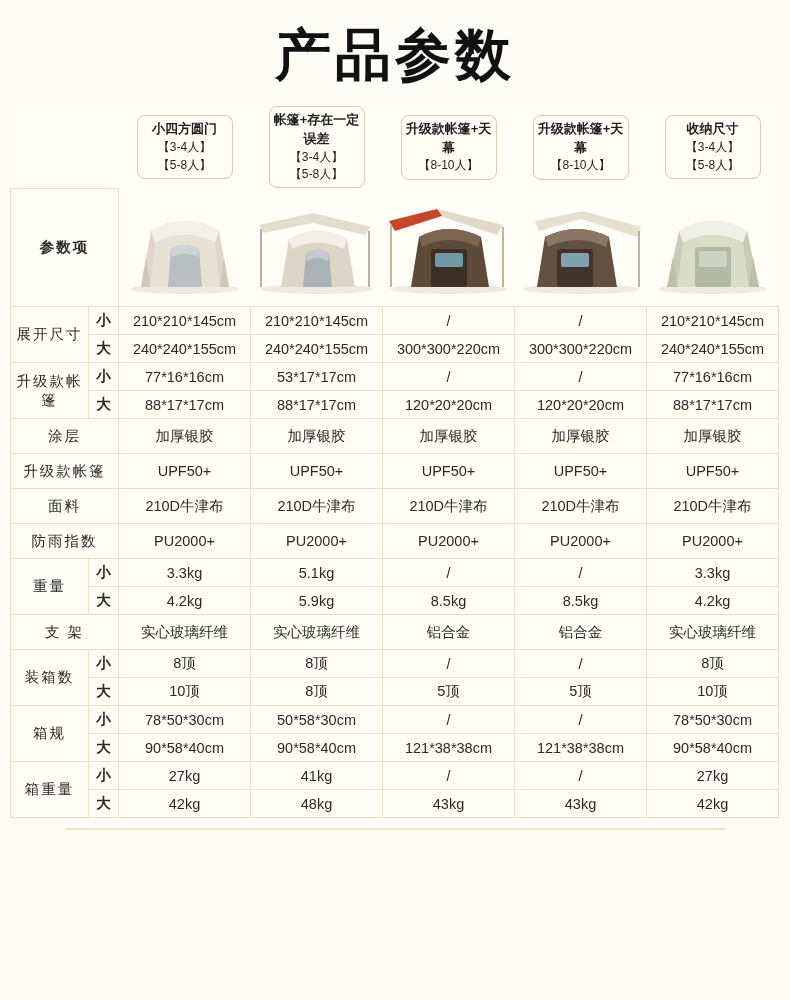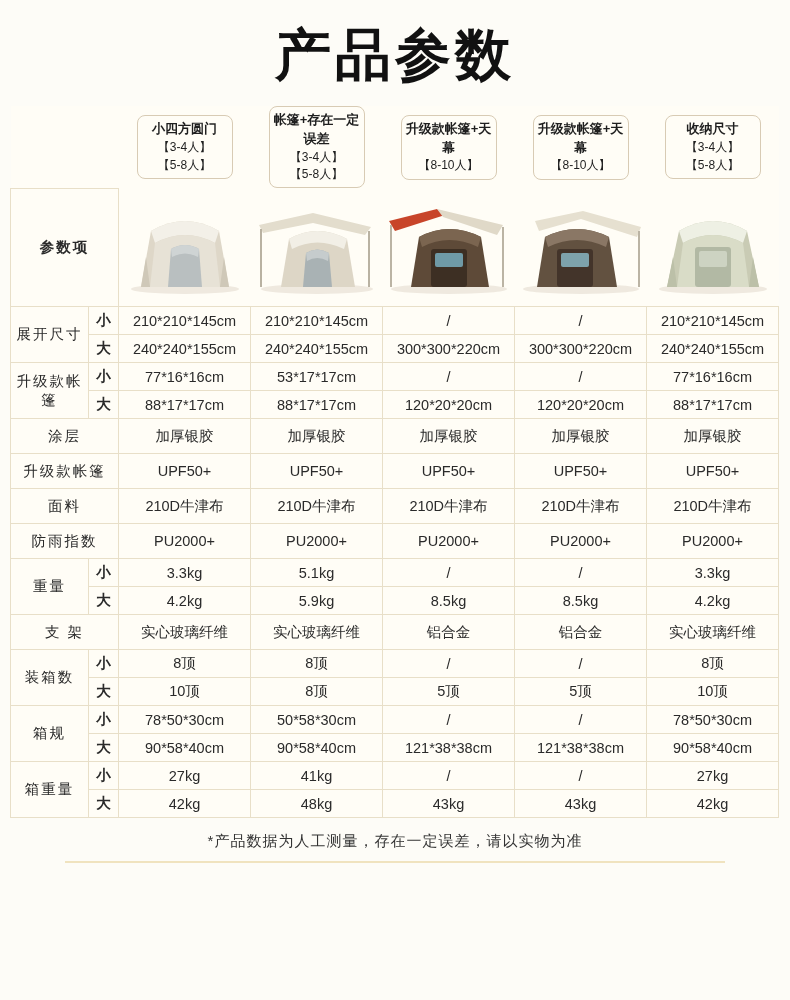--- a/index.html
+++ b/index.html
@@ -382,15 +382,14 @@
           <td class="sublabel">大</td>
           <td class="valcell">42kg</td>
           <td class="valcell">48kg</td>
           <td class="valcell">43kg</td>
           <td class="valcell">43kg</td>
           <td class="valcell">42kg</td>
         </tr>
       </tbody>
   </table>
 
-  <div class="note">*产品数据为人工测量，存在一定误差，请以实物为准</div>
   <div class="bottomrule"></div>
 </div>
 
 </body></html>

